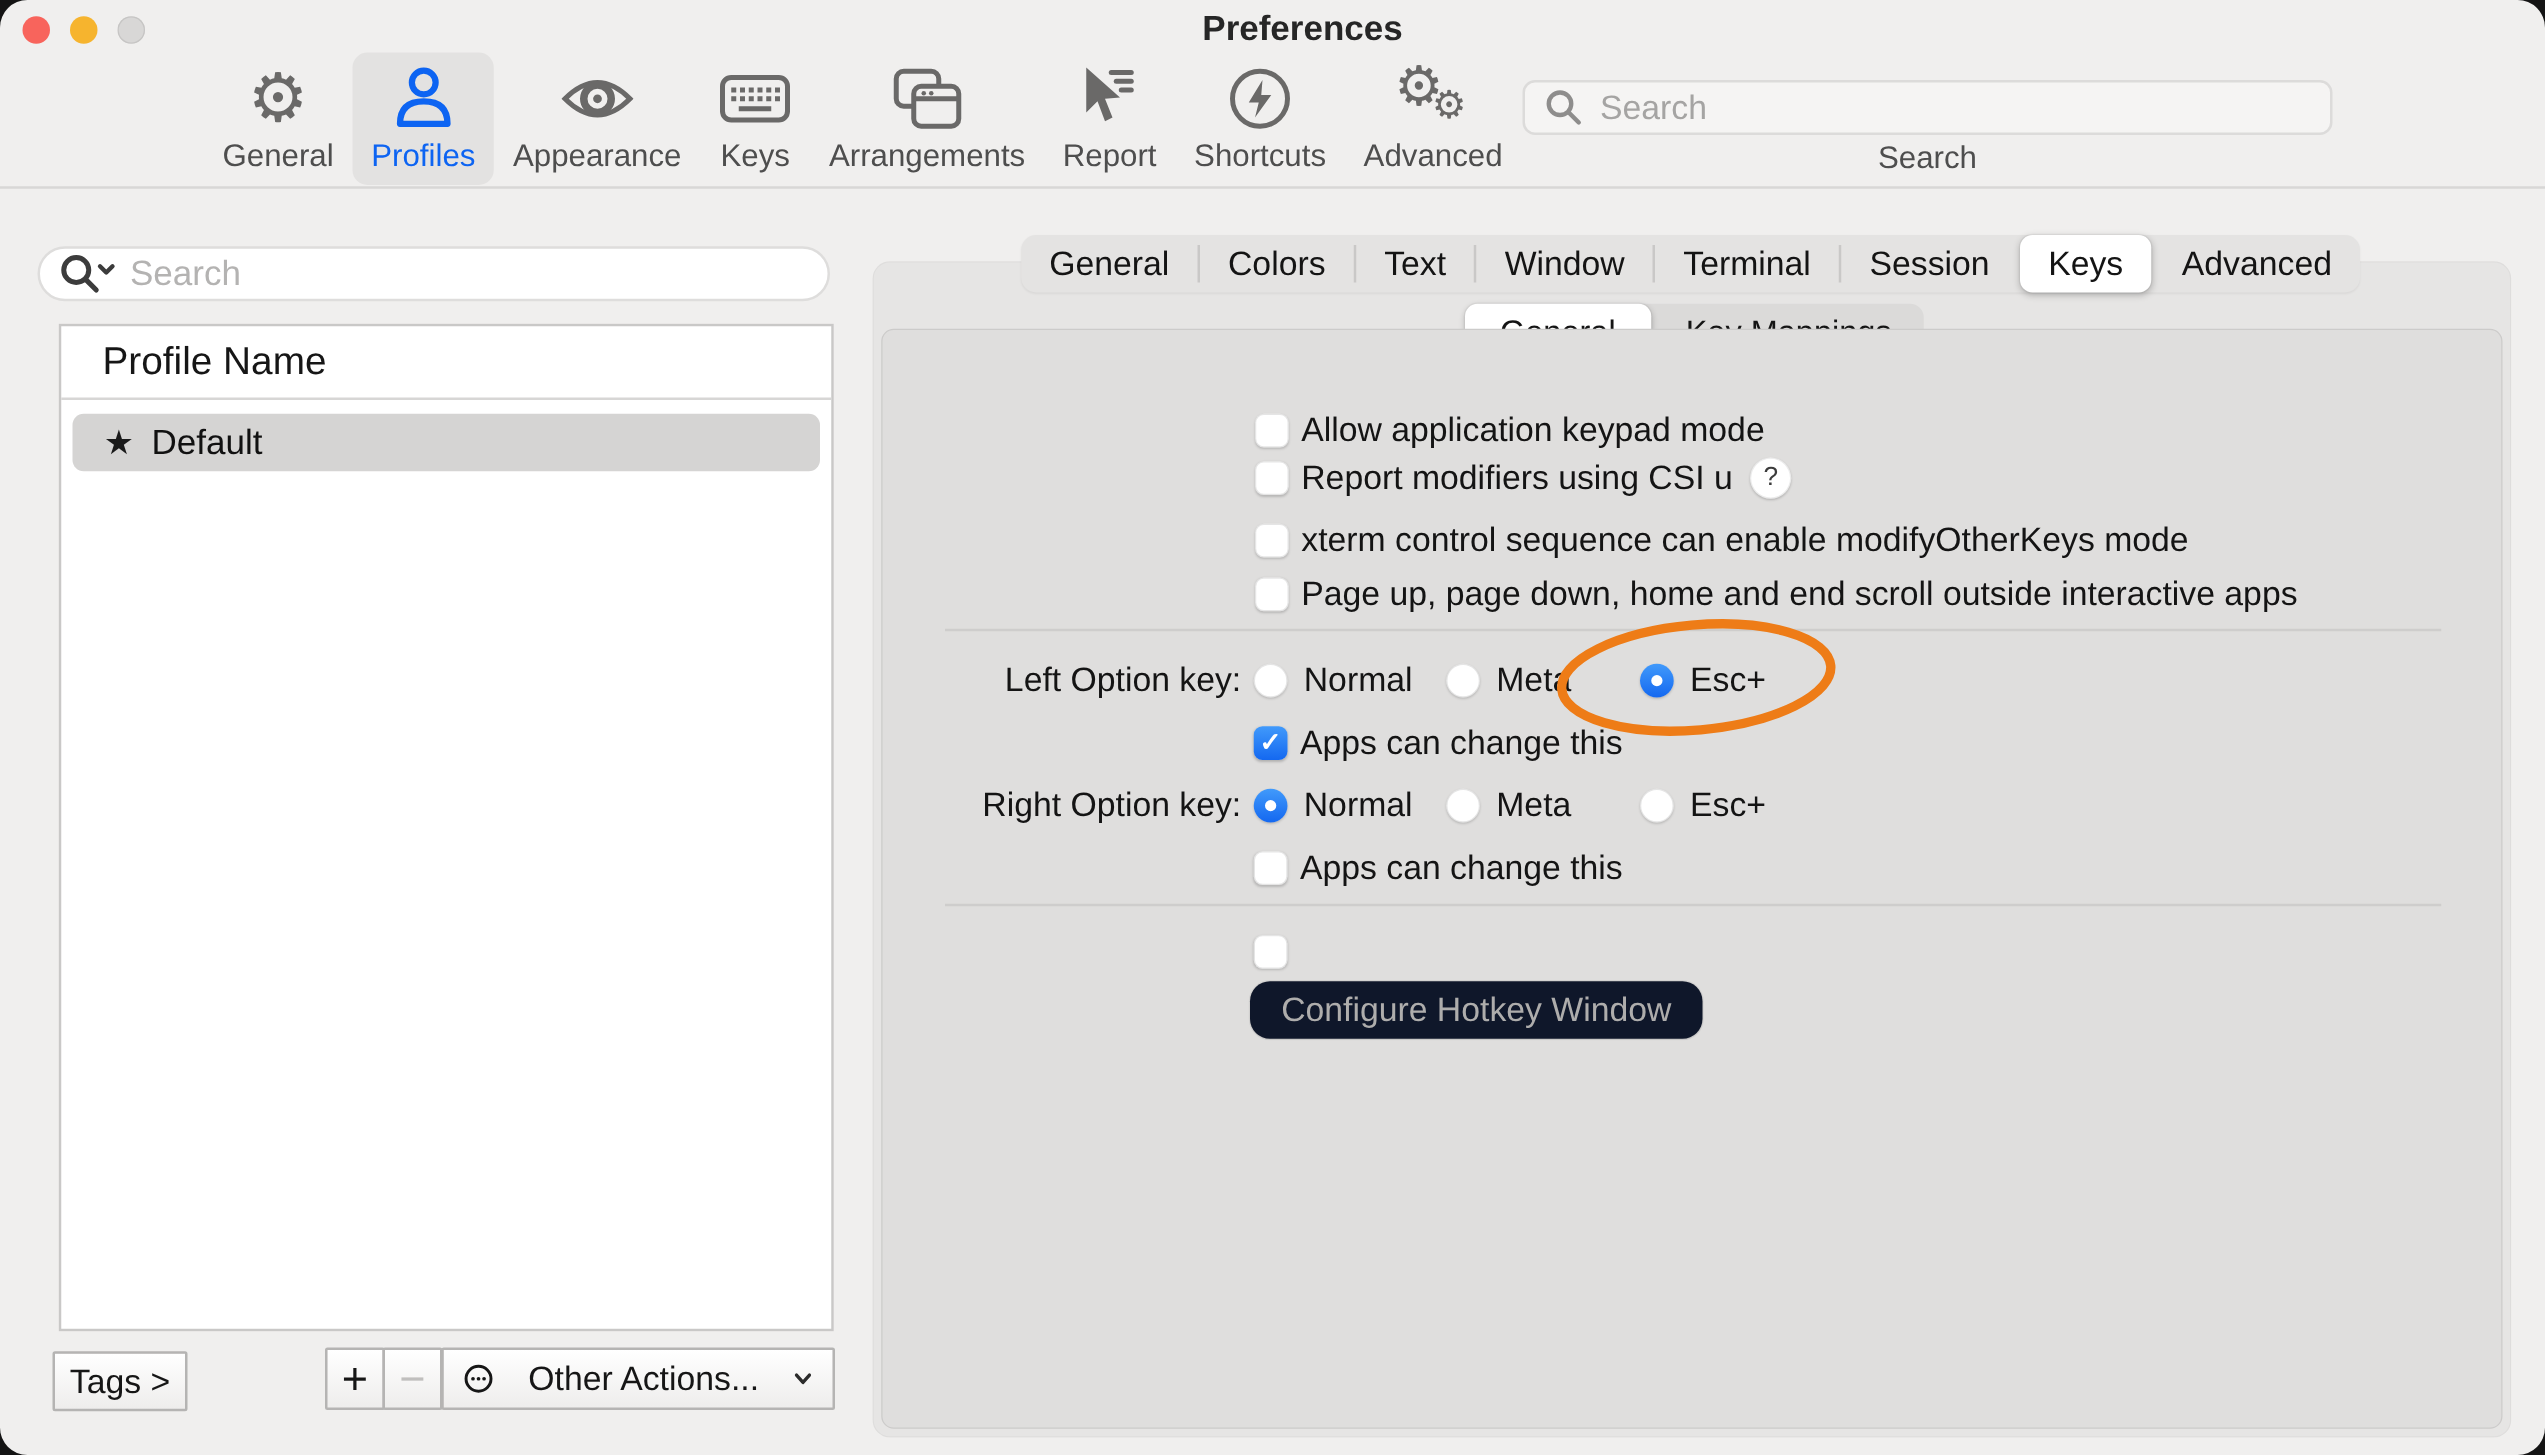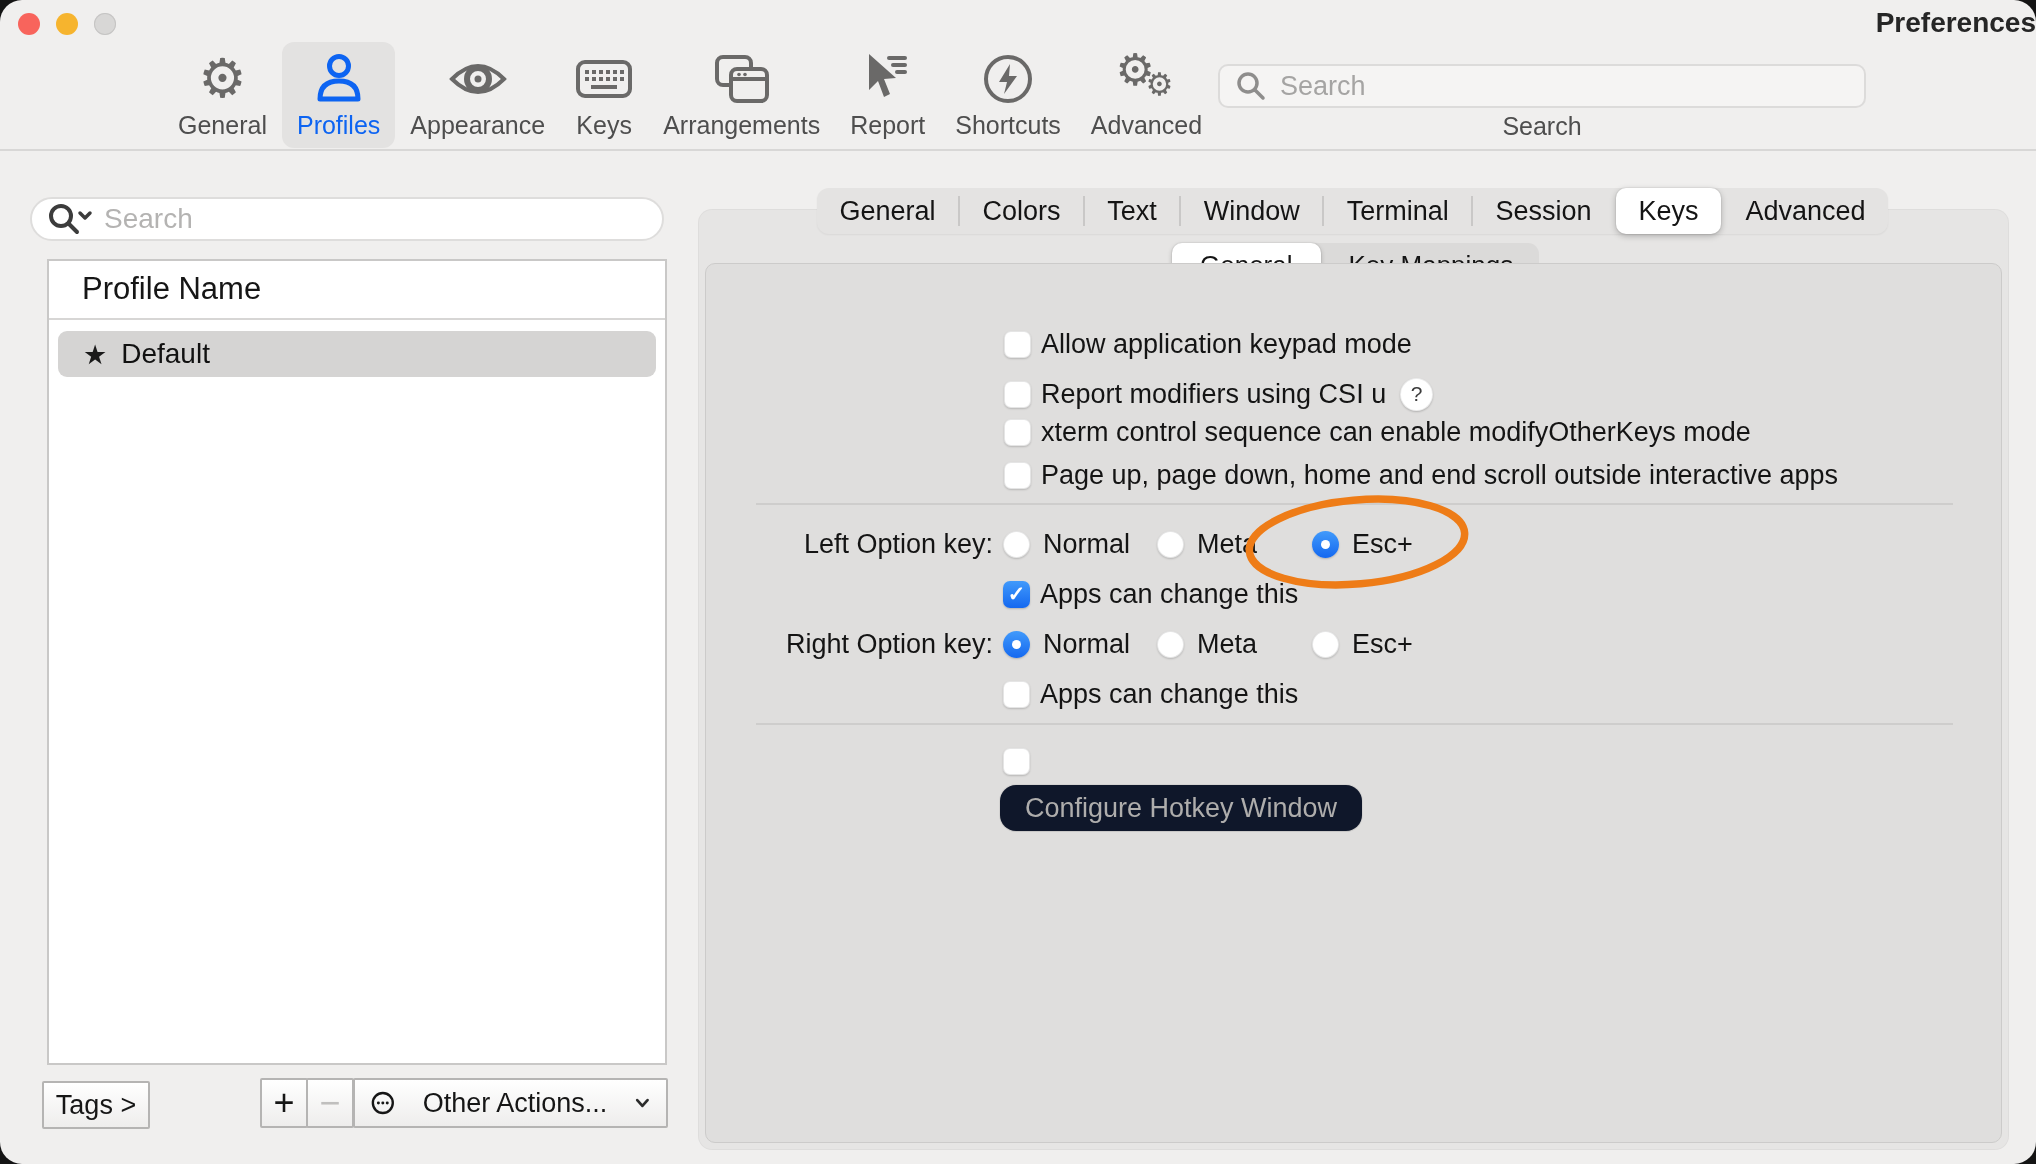--- a/index.html
+++ b/index.html
@@ -9,21 +9,21 @@
     -webkit-font-smoothing:antialiased;
   }
   .window{position:absolute;inset:0;border-radius:22px;background:#f0efee;overflow:hidden;}
 
   
   .titlebar{position:absolute;left:0;top:0;right:0;height:42px;}
   .traffic{position:absolute;top:13px;width:22px;height:22px;border-radius:50%;}
   .tl-red{left:18px;background:#f8645c;}
   .tl-yellow{left:56px;background:#f6b42e;}
   .tl-gray{left:94px;background:#d8d7d6;box-shadow:inset 0 0 0 1px #c6c5c4;}
-  .win-title{position:absolute;left:0;right:0;top:7px;text-align:right;
+  .win-title{position:absolute;left:0;right:0;top:7px;text-align:center;
     font-size:28px;font-weight:700;color:#262626;margin-left:48px;}
 
   
   .toolbar{position:absolute;left:163px;top:42px;height:106px;display:flex;align-items:stretch;}
   .tb-item{display:flex;flex-direction:column;align-items:center;justify-content:flex-start;
     padding:6px 15px 4px 15px;border-radius:12px;}
   .tb-item .icon-slot{height:62px;display:flex;align-items:center;justify-content:center;}
   .tb-item .tb-label{font-size:25px;color:#4e4e4e;margin-top:1px;white-space:nowrap;}
   .tb-item.selected{background:#e3e2e1;}
   .tb-item.selected .tb-label{color:#0d64f2;}
@@ -289,21 +289,21 @@
     <div class="seg selected">General</div>
     <div class="seg">Key Mappings</div>
   </div>
 
   <div class="inner">
 
     <div class="check-row" style="top:63px">
       <span class="cb"></span>
       <span>Allow application keypad mode</span>
     </div>
-    <div class="check-row" style="top:113px">
+    <div class="check-row" style="top:101px">
       <span class="cb"></span>
       <span>Report modifiers using CSI u</span>
       <span class="help-btn">
         <span>?</span>
       </span>
     </div>
     <div class="check-row" style="top:151px">
       <span class="cb"></span>
       <span>xterm control sequence can enable modifyOtherKeys mode</span>
     </div>

